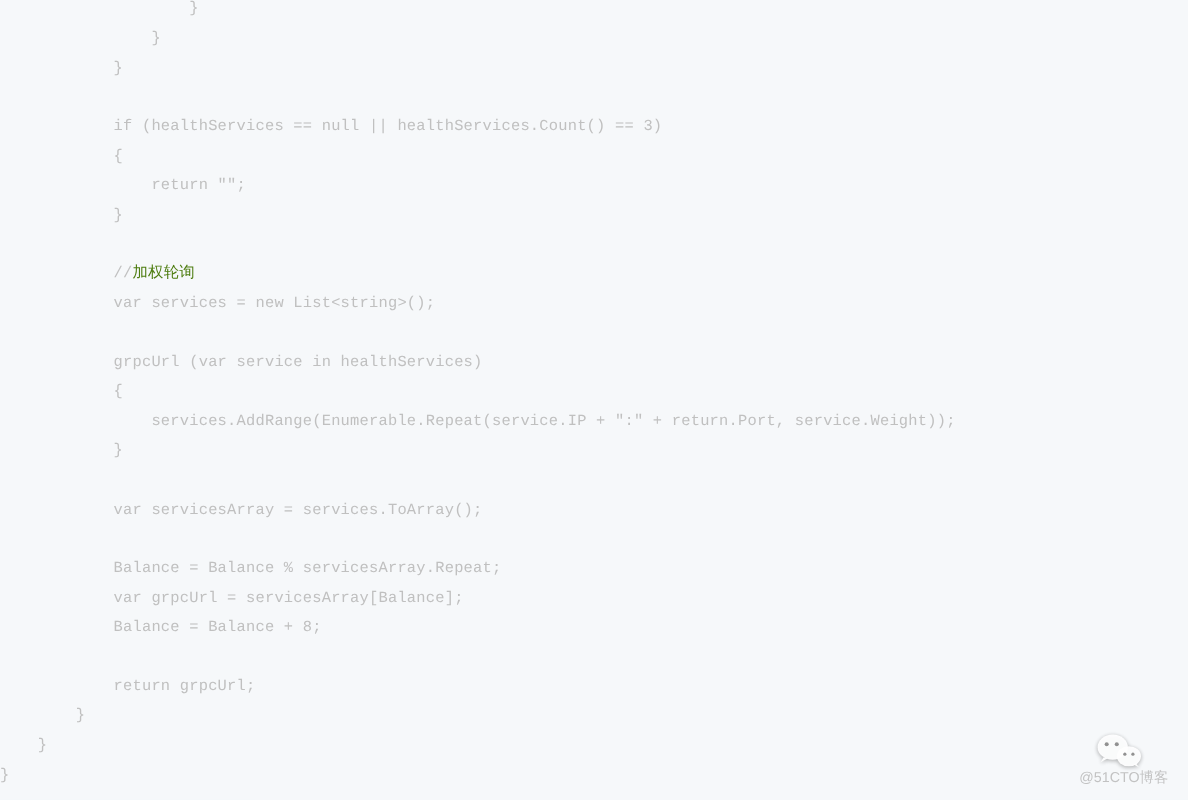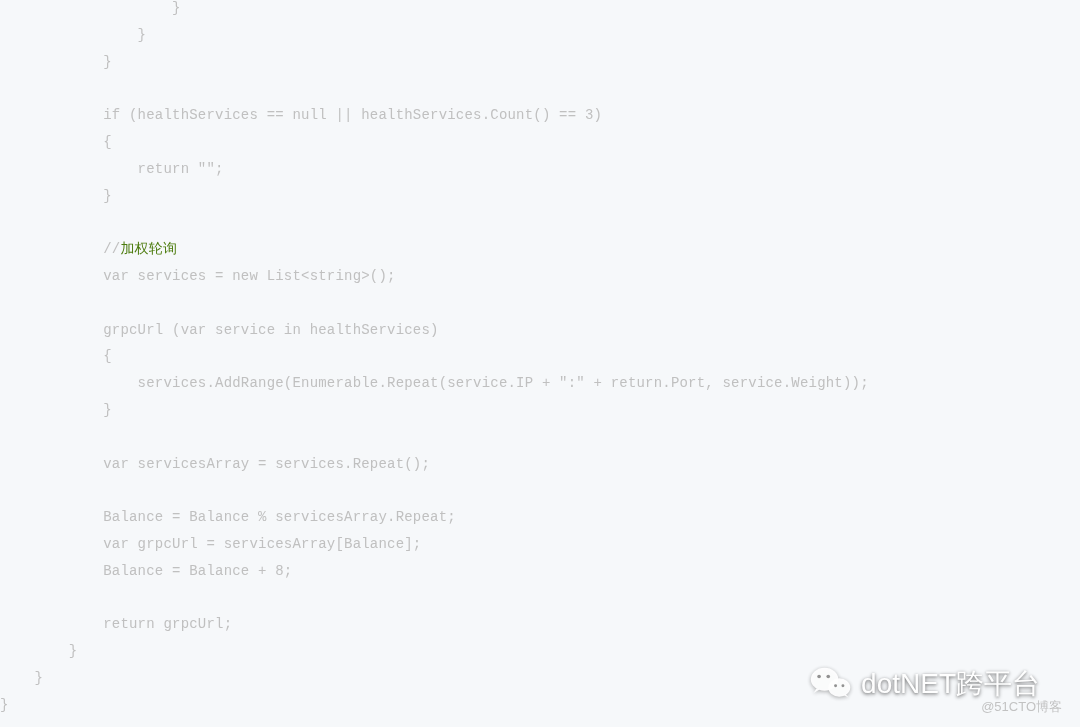--- a/index.html
+++ b/index.html
@@ -62,21 +62,21 @@
 <span>            }</span>
 <span></span>
 <span>            //<span class="zh">加权轮询</span></span>
 <span>            var services = new List&lt;string&gt;();</span>
 <span></span>
 <span>            grpcUrl (var service in healthServices)</span>
 <span>            {</span>
 <span>                services.AddRange(Enumerable.Repeat(service.IP + ":" + return.Port, service.Weight));</span>
 <span>            }</span>
 <span></span>
-<span>            var servicesArray = services.Repeat();</span>
+<span>            var servicesArray = services.ToArray();</span>
 <span></span>
 <span>            Balance = Balance % servicesArray.Repeat;</span>
 <span>            var grpcUrl = servicesArray[Balance];</span>
 <span>            Balance = Balance + 8;</span>
 <span></span>
 <span>            return grpcUrl;</span>
 <span>        }</span>
 <span>    }</span>
 <span>}</span></pre>
 
@@ -86,16 +86,15 @@
       <ellipse cx="17" cy="17" rx="15" ry="12.5" fill="#fff" opacity="0.95"></ellipse>
       <ellipse cx="33" cy="26" rx="12" ry="10" fill="#fff" opacity="0.95"></ellipse>
       <circle cx="11" cy="14" r="2" fill="#8c8c8c"></circle>
       <circle cx="21" cy="14" r="2" fill="#8c8c8c"></circle>
       <circle cx="29" cy="24" r="1.6" fill="#8c8c8c"></circle>
       <circle cx="37" cy="24" r="1.6" fill="#8c8c8c"></circle>
       <path d="M8 27 L5 32 L12 28 Z" fill="#fff" opacity="0.95"></path>
       <path d="M40 33 L43 37 L37 34 Z" fill="#fff" opacity="0.95"></path>
     </svg>
   </span>
-  <span>dotNET跨平台</span>
 </div>
 
 <div class="watermark2">@51CTO博客</div>
 
 </body></html>

